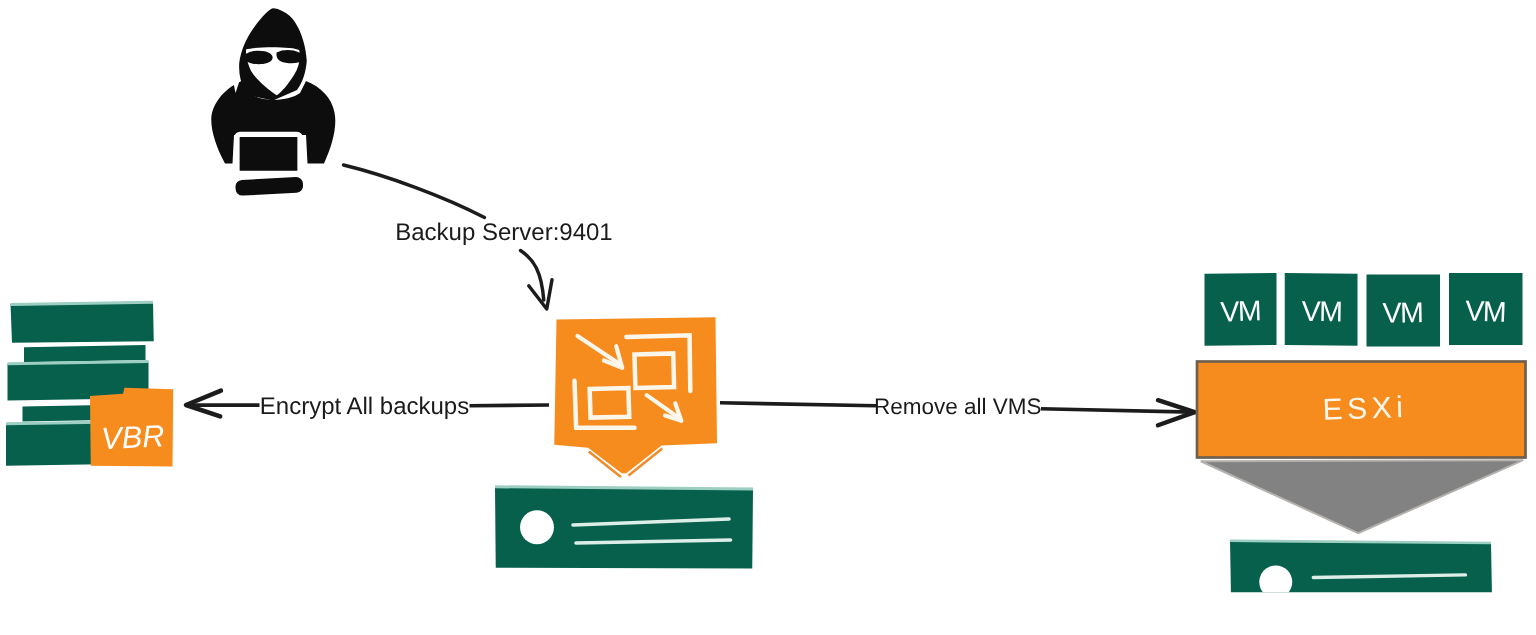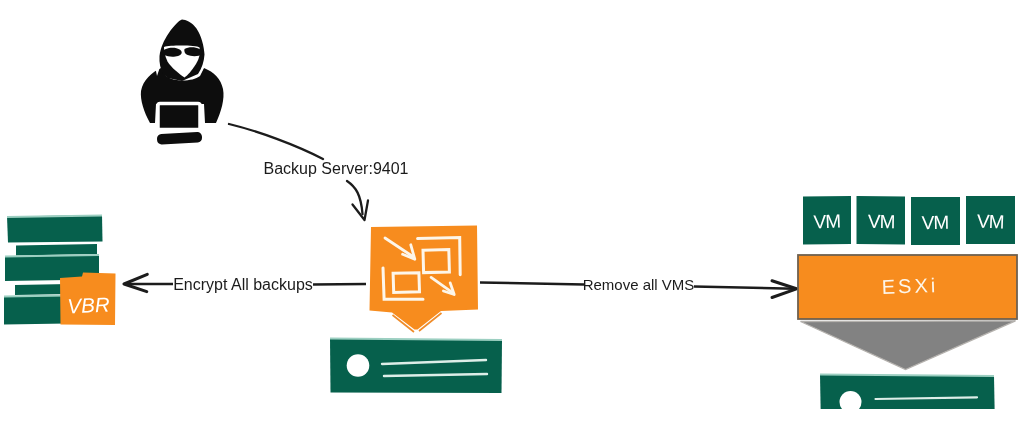--- a/index.html
+++ b/index.html
@@ -1,16 +1,16 @@
 <!DOCTYPE html>
 <html><head>
 <meta charset="utf-8">
 <style>
   html,body{margin:0;padding:0;background:#ffffff;}
-  .stage{position:relative;width:1024px;height:395px;background:#ffffff;overflow:hidden;margin-top:14px;}
+  .stage{position:relative;width:1024px;height:395px;background:#ffffff;overflow:hidden;}
   text{font-family:"Liberation Sans",sans-serif;}
 </style>
 </head>
 <body>
 <div class="stage">
 <svg width="1024" height="423" viewBox="0 0 1024 423">
 
   <g id="hacker">
 
     <path d="M150,109 C144,98 140,86 141,77 C143,66 152,58 161,54 L166,62 C174,68 192,68 200,62 L204,54 C214,58 221,65 223,75 C225,85 221,98 216,109 L205,109 L204,90 L156,90 L155,109 Z" fill="#0d0d0d"></path>

